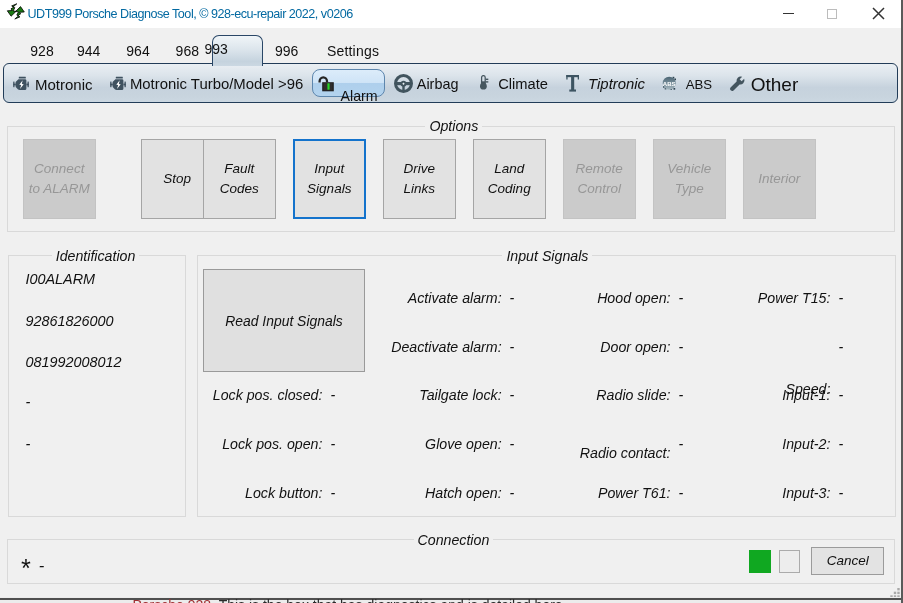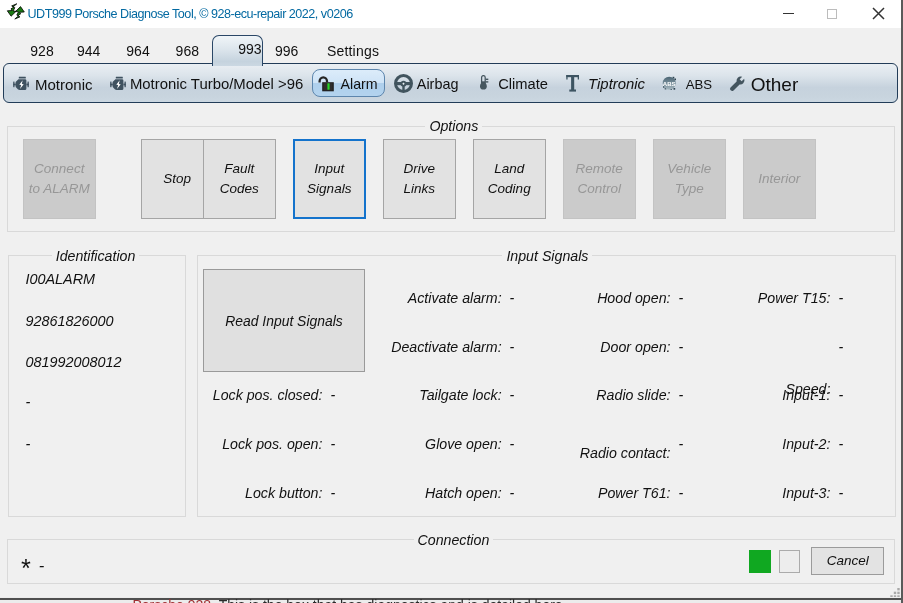--- a/index.html
+++ b/index.html
@@ -7,21 +7,21 @@
        font-family:"Liberation Sans",sans-serif;background:#f0f0f0;}
   .abs{position:absolute;}
   *{box-sizing:border-box;}
   
   #titlebar{left:0;top:0;width:903px;height:28px;background:#ffffff;}
   #title-text{left:27.5px;top:0;height:28px;line-height:29px;font-size:12.6px;letter-spacing:-0.5px;color:#0369a1;white-space:nowrap;}
   
   .tablbl{top:41.5px;height:18px;line-height:18px;font-size:14px;color:#111;text-align:center;}
   #tab993{left:211.5px;top:35px;width:51px;height:31px;border:1.6px solid #2a4767;border-bottom:none;
           border-radius:7px 7px 0 0;background:linear-gradient(180deg,#f0f5f8 0%,#dce5ec 45%,#c5d3de 85%,#cbd8e2 100%);z-index:5;}
-  #tab993 span{display:block;text-align:right;font-size:14px;color:#111;margin-top:4.5px;margin-left:-8px;}
+  #tab993 span{display:block;text-align:left;font-size:14px;color:#111;margin-top:4.5px;margin-left:-8px;}
   
   #toolbar{left:3px;top:63.2px;width:894.5px;height:40.3px;border:1.7px solid #223c58;border-radius:6px;
            background:linear-gradient(180deg,#eaeff3 0%,#dce4eb 30%,#c6d2dd 62%,#c8d4de 85%,#cbd7e1 100%);z-index:4;}
   .tb-lbl{top:76px;height:17px;line-height:17px;font-size:14.6px;color:#111;white-space:nowrap;z-index:6;}
   .icon{z-index:6;}
   #alarmbtn{left:311.8px;top:69.1px;width:73px;height:28.3px;border:1.4px solid #5d86ad;border-radius:8px;
             background:linear-gradient(180deg,#dcecfa 0%,#cfe4f7 48%,#aecfec 52%,#b3d3ee 100%);z-index:5;}
   
   .grp{border:1px solid #d9d9d9;}
   .legend{height:16px;line-height:16px;font-style:italic;font-size:14.2px;color:#111;background:#f0f0f0;padding:0 4px;white-space:nowrap;z-index:2;}
@@ -87,21 +87,21 @@
   <path d="M9.7,4.2 L6.3,8.7 L8.2,9 L7,12.9 L10.7,8.2 L8.8,7.9 Z" fill="#fff"></path>
 </svg>
 <div class="abs tb-lbl" style="left:129.9px;font-size:14.9px;">Motronic Turbo/Model &gt;96</div>
 <div class="abs" id="alarmbtn"></div>
 <svg class="abs" style="left:316.5px;top:73.5px;z-index:6;" width="18" height="19" viewBox="0 0 18 19">
   <path d="M2.6,8.6 L2.6,7.2 A 3.7,3.9 0 0 1 10,7.2 L10,8.2" fill="none" stroke="#252525" stroke-width="2.3"></path>
   <rect x="5.2" y="8.2" width="11.6" height="9.1" fill="#1f1f1f"></rect>
   <rect x="6.4" y="9.2" width="9.2" height="7.1" fill="#2e2e2e"></rect>
   <rect x="10.4" y="9.3" width="2.2" height="6.4" fill="#27d427"></rect>
 </svg>
-<div class="abs tb-lbl" style="left:340.6px;font-size:14.2px;z-index:6;">Alarm</div>
+<div class="abs tb-lbl" style="left:340.6px;font-size:14.2px;z-index:6;margin-top:12px;">Alarm</div>
 <svg class="abs icon" style="left:394px;top:73.5px;" width="19" height="19" viewBox="0 0 19 19">
   <circle cx="9.5" cy="9.5" r="8" fill="none" stroke="#41545e" stroke-width="3"></circle>
   <rect x="2.5" y="8" width="14" height="3.2" fill="#41545e"></rect>
   <rect x="8.3" y="9.5" width="2.4" height="7" fill="#41545e"></rect>
   <circle cx="9.5" cy="9.7" r="2.9" fill="#41545e"></circle>
   <path d="M9.5,8.4 L10.7,9.7 L9.5,11 L8.3,9.7 Z" fill="#e8eef2"></path>
 </svg>
 <div class="abs tb-lbl" style="left:416.8px;font-size:14.4px;">Airbag</div>
 <svg class="abs icon" style="left:480px;top:75px;" width="9" height="15" viewBox="0 0 9 15">
   <rect x="1.6" y="0.6" width="3.6" height="9.4" rx="1.8" fill="none" stroke="#46565f" stroke-width="1.25"></rect>

